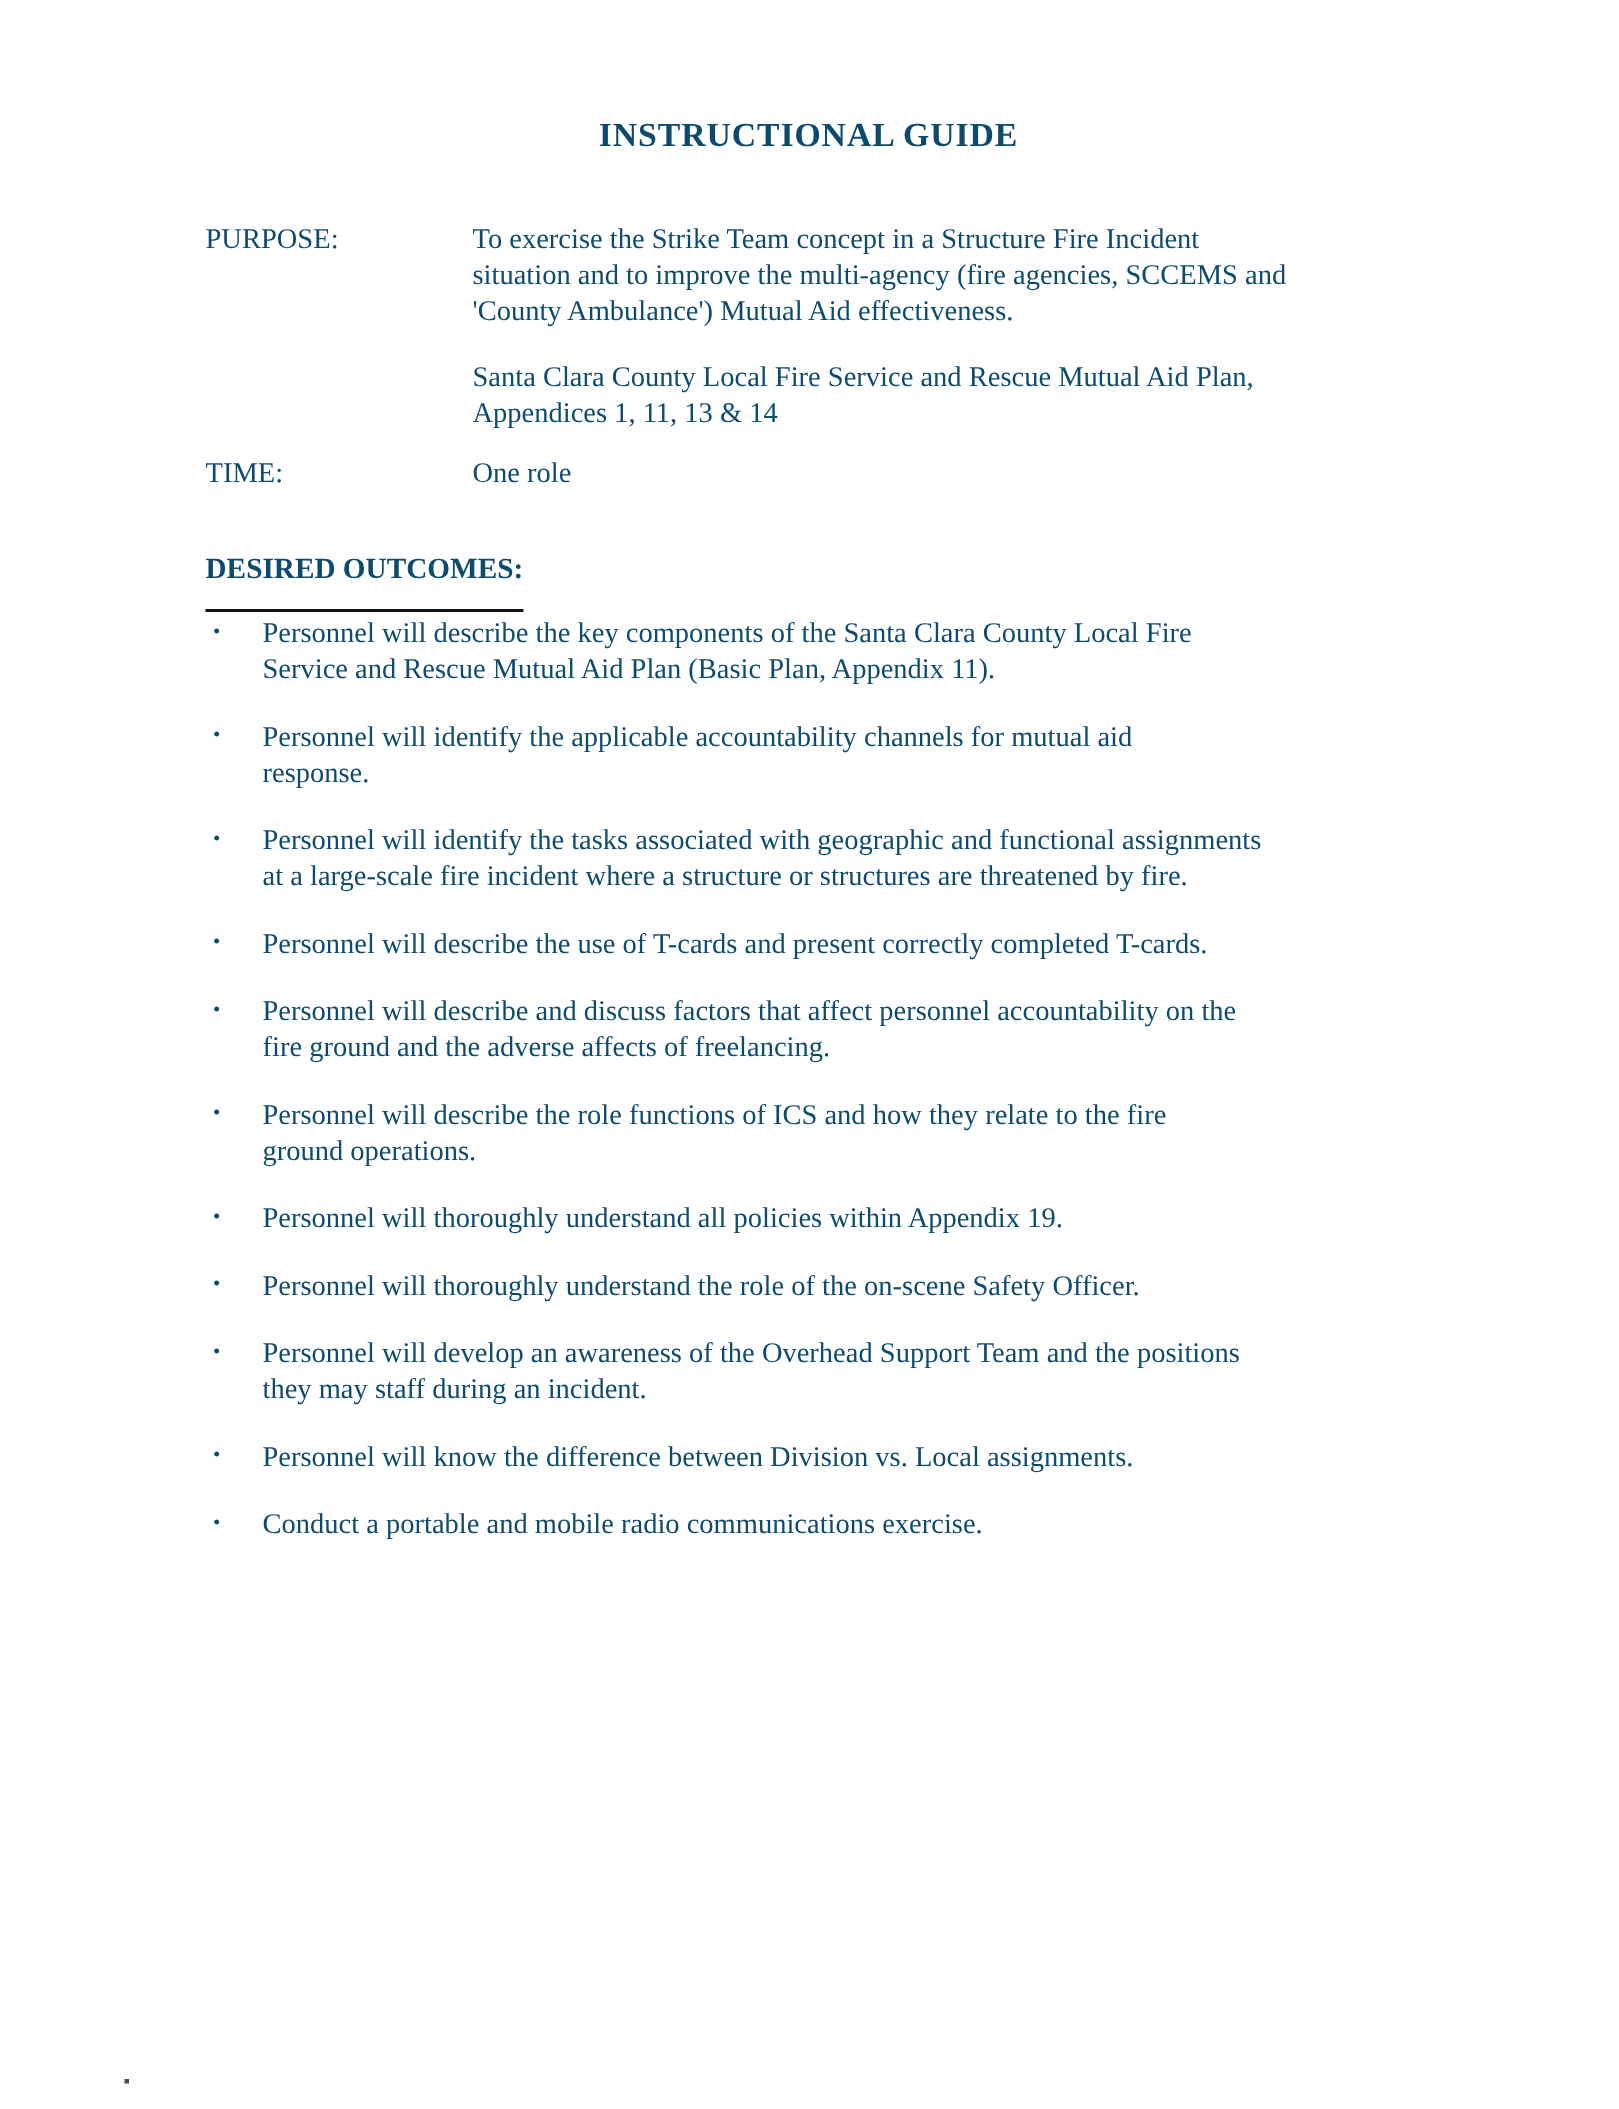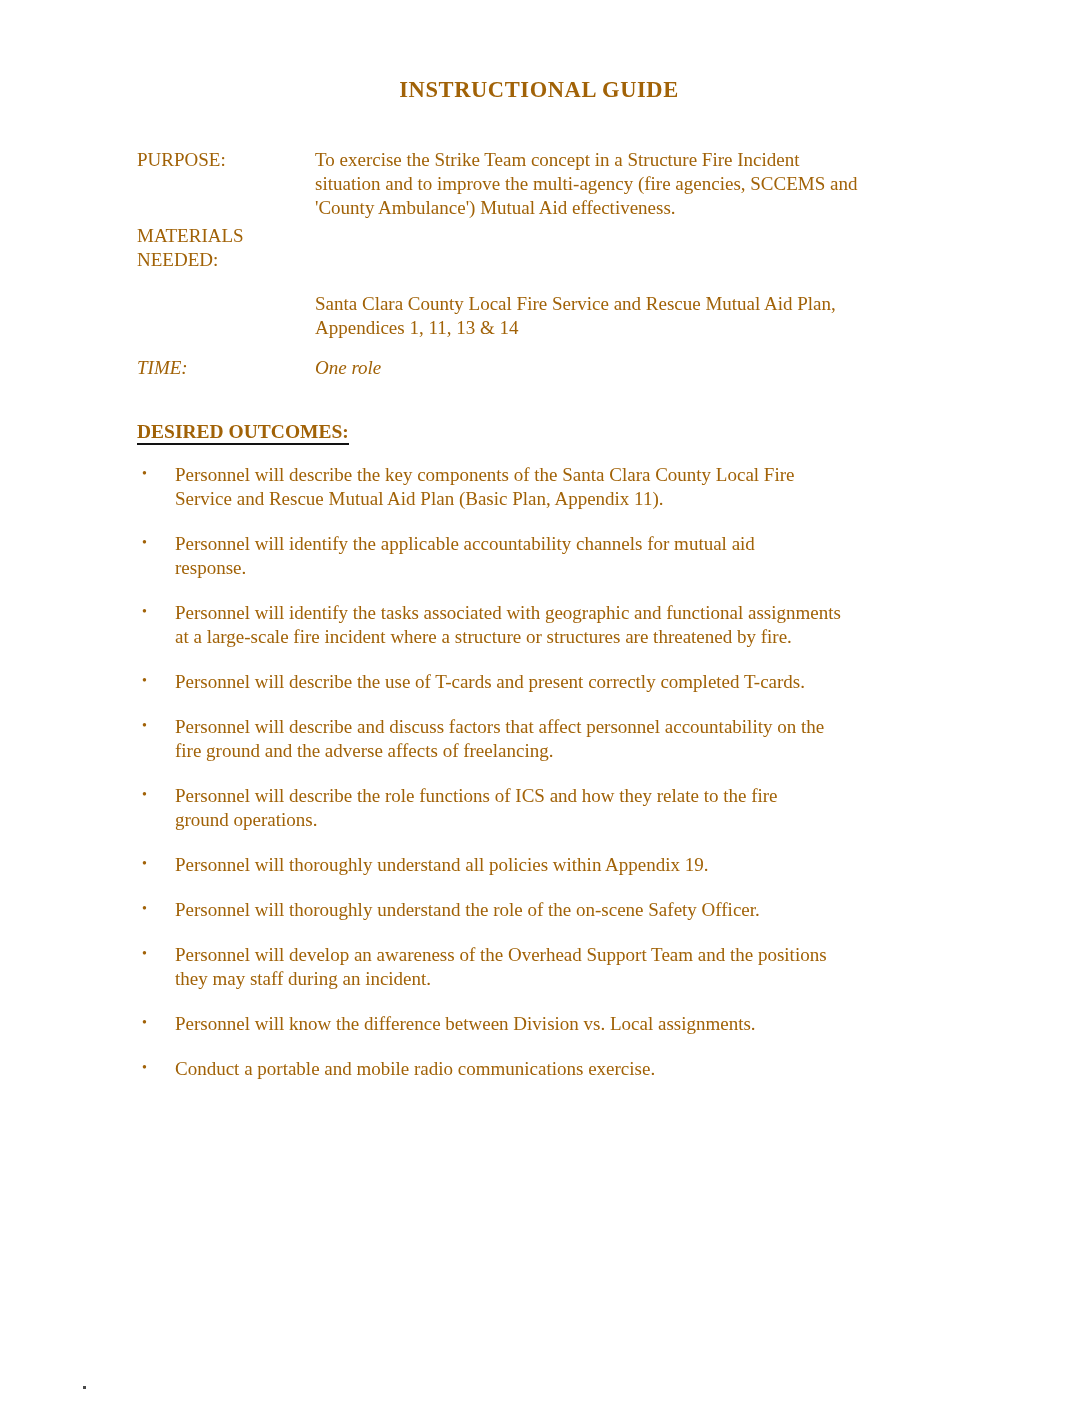--- a/index.html
+++ b/index.html
@@ -6,21 +6,21 @@
     margin: 0;
     padding: 0;
     background: #ffffff;
   }
   .page {
     position: relative;
     width: 1061px;
     height: 1406px;
     box-sizing: border-box;
     background: #ffffff;
-    color: #a16207;
+    color: #0c4a6e;
     font-family: "Liberation Serif", "DejaVu Serif", serif;
     font-size: 19px;
     line-height: 24px;
     padding: 76px 120px 0 137px;
     overflow: hidden;
   }
   .title {
     font-size: 22.5px;
     line-height: 28px;
     font-weight: 700;
@@ -38,32 +38,32 @@
   .field-row.stacked {
     display: block;
   }
   .field-row.stacked .field-value {
     margin-left: 178px;
     margin-top: 20px;
   }
   .row-topic    { margin-bottom: 19px; }
   .row-purpose  { margin-bottom: 4px; }
   .row-materials{ margin-bottom: 16px; }
-  .row-time     { margin-bottom: 40px; font-style: italic; }
+  .row-time     { margin-bottom: 40px; }
   .field-value { max-width: 650px; }
   .lines { white-space: pre-line; }
   .outcomes-heading {
     font-size: 19.5px;
     line-height: 24px;
     font-weight: 700;
     margin: 0 0 19px 0;
   }
   .outcomes-heading .underline {
     border-bottom: 2px solid #121212;
-    padding-bottom: 1px;
+    padding-bottom: 16px;
   }
   .outcomes {
     list-style: none;
     margin: 0;
     padding: 0;
   }
   .outcome {
     position: relative;
     padding-left: 38px;
     margin-bottom: 21px;
@@ -93,21 +93,20 @@
 
 
   <div class="field-row row-purpose">
     <div class="field-label">PURPOSE:</div>
     <div class="field-value lines">To exercise the Strike Team concept in a Structure Fire Incident
 situation and to improve the multi-agency (fire agencies, SCCEMS and
 'County Ambulance') Mutual Aid effectiveness.</div>
   </div>
 
   <div class="field-row row-materials stacked">
-    <div class="field-label">MATERIALS NEEDED:</div>
     <div class="field-value lines">Santa Clara County Local Fire Service and Rescue Mutual Aid Plan,
 Appendices 1, 11, 13 &amp; 14</div>
   </div>
 
   <div class="field-row row-time">
     <div class="field-label">TIME:</div>
     <div class="field-value lines">One role</div>
   </div>
 
   <h2 class="outcomes-heading">

